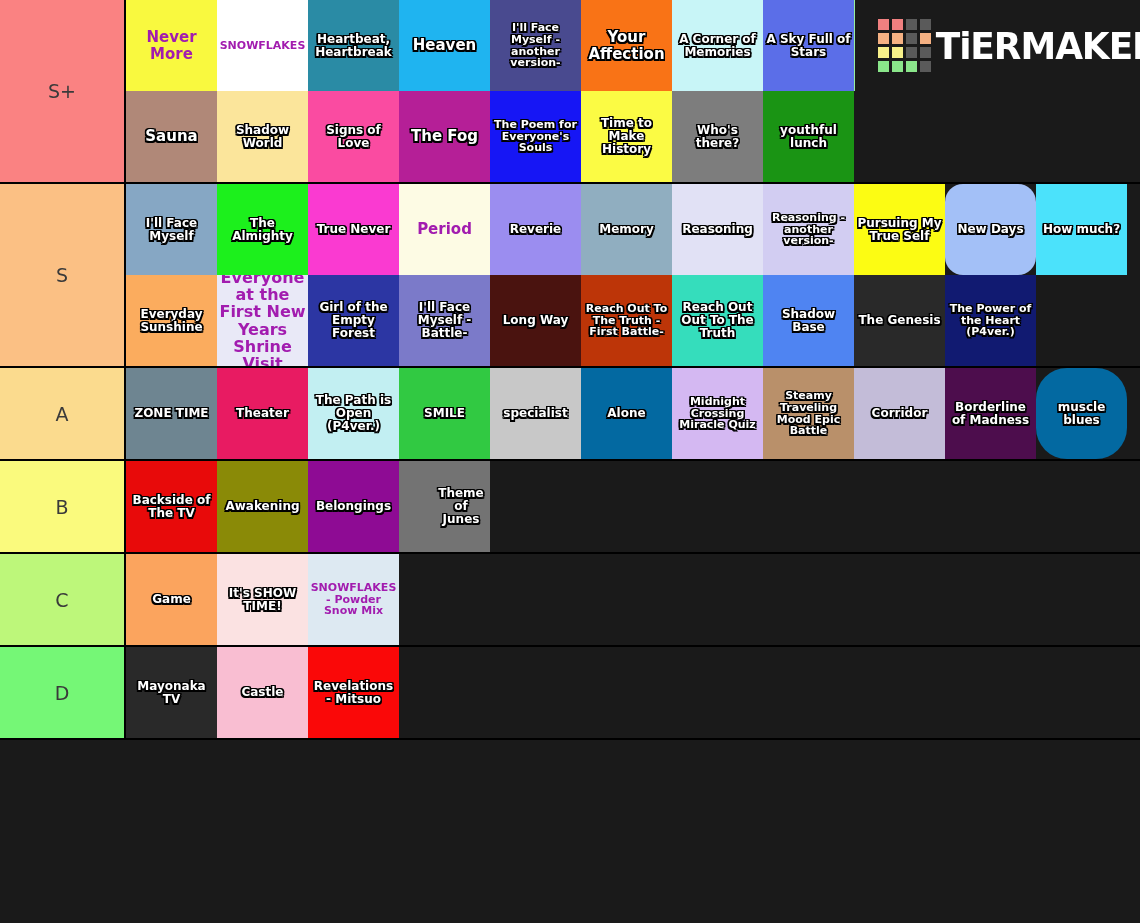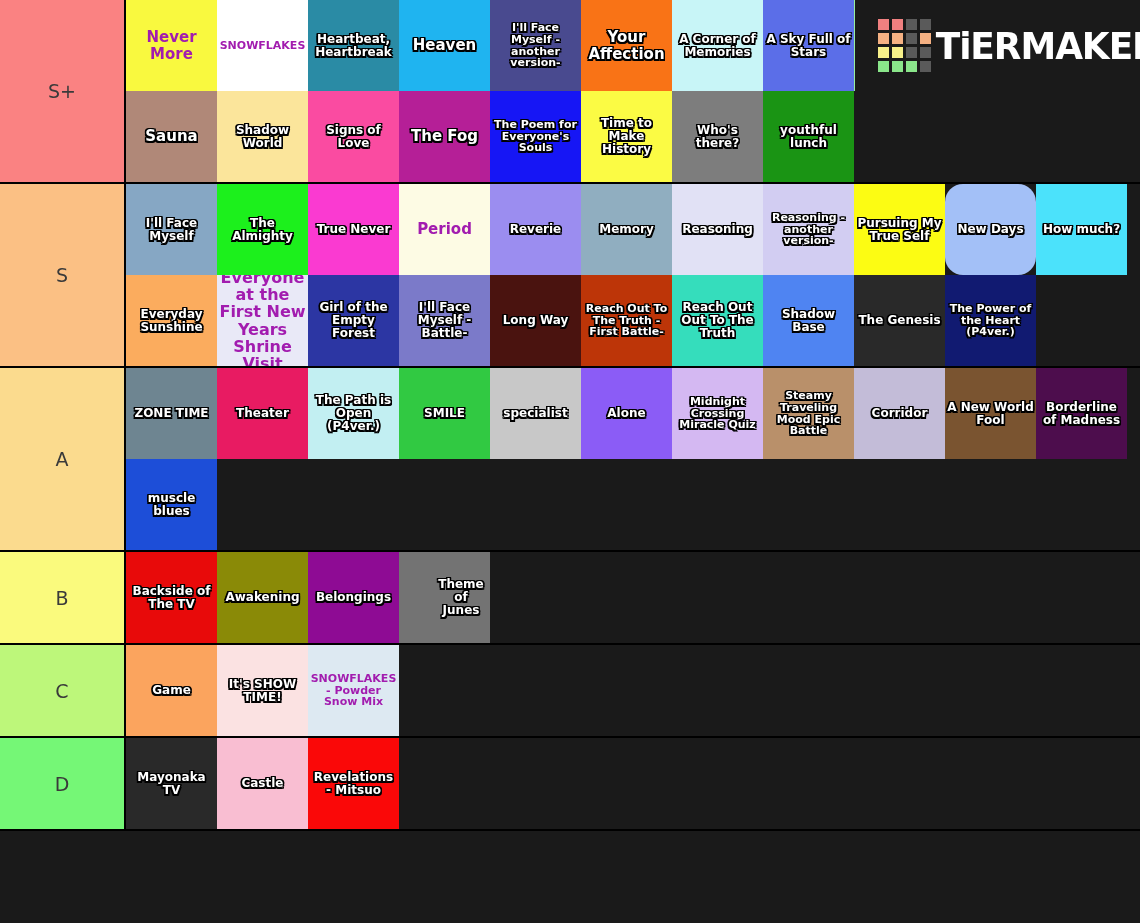--- a/index.html
+++ b/index.html
@@ -276,39 +276,36 @@
         </div>
         <div class="item" style="background: rgb(194, 239, 242);">
           <span class="item-label sm">The Path is Open (P4ver.)</span>
         </div>
         <div class="item" style="background: rgb(49, 201, 66);">
           <span class="item-label sm">SMILE</span>
         </div>
         <div class="item" style="background: rgb(200, 200, 200);">
           <span class="item-label sm">specialist</span>
         </div>
-        <div class="item" style="background: #8b5cf6;">
+        <div class="item" style="background: #0369a1;">
           <span class="item-label sm">Alone</span>
         </div>
         <div class="item" style="background: rgb(212, 184, 242);">
           <span class="item-label xs">Midnight Crossing Miracle Quiz</span>
         </div>
         <div class="item" style="background: rgb(185, 144, 106);">
           <span class="item-label xs">Steamy Traveling Mood Epic Battle</span>
         </div>
         <div class="item" style="background: rgb(195, 188, 216);">
           <span class="item-label sm">Corridor</span>
         </div>
-        <div class="item" style="background: rgb(122, 84, 48);">
-          <span class="item-label sm">A New World Fool</span>
-        </div>
         <div class="item" style="background: rgb(77, 13, 77);">
           <span class="item-label sm">Borderline of Madness</span>
         </div>
-        <div class="item" style="background: #1d4ed8;">
+        <div class="item" style="background: #0369a1; border-radius: 31px;">
           <span class="item-label sm">muscle blues</span>
         </div>
       </div>
     </div>
     <div class="tier-row">
       <div class="tier-label" style="background: rgb(250, 250, 125);">B</div>
       <div class="tier-items">
         <div class="item" style="background: rgb(232, 10, 10);">
           <span class="item-label sm">Backside of The TV</span>
         </div>

